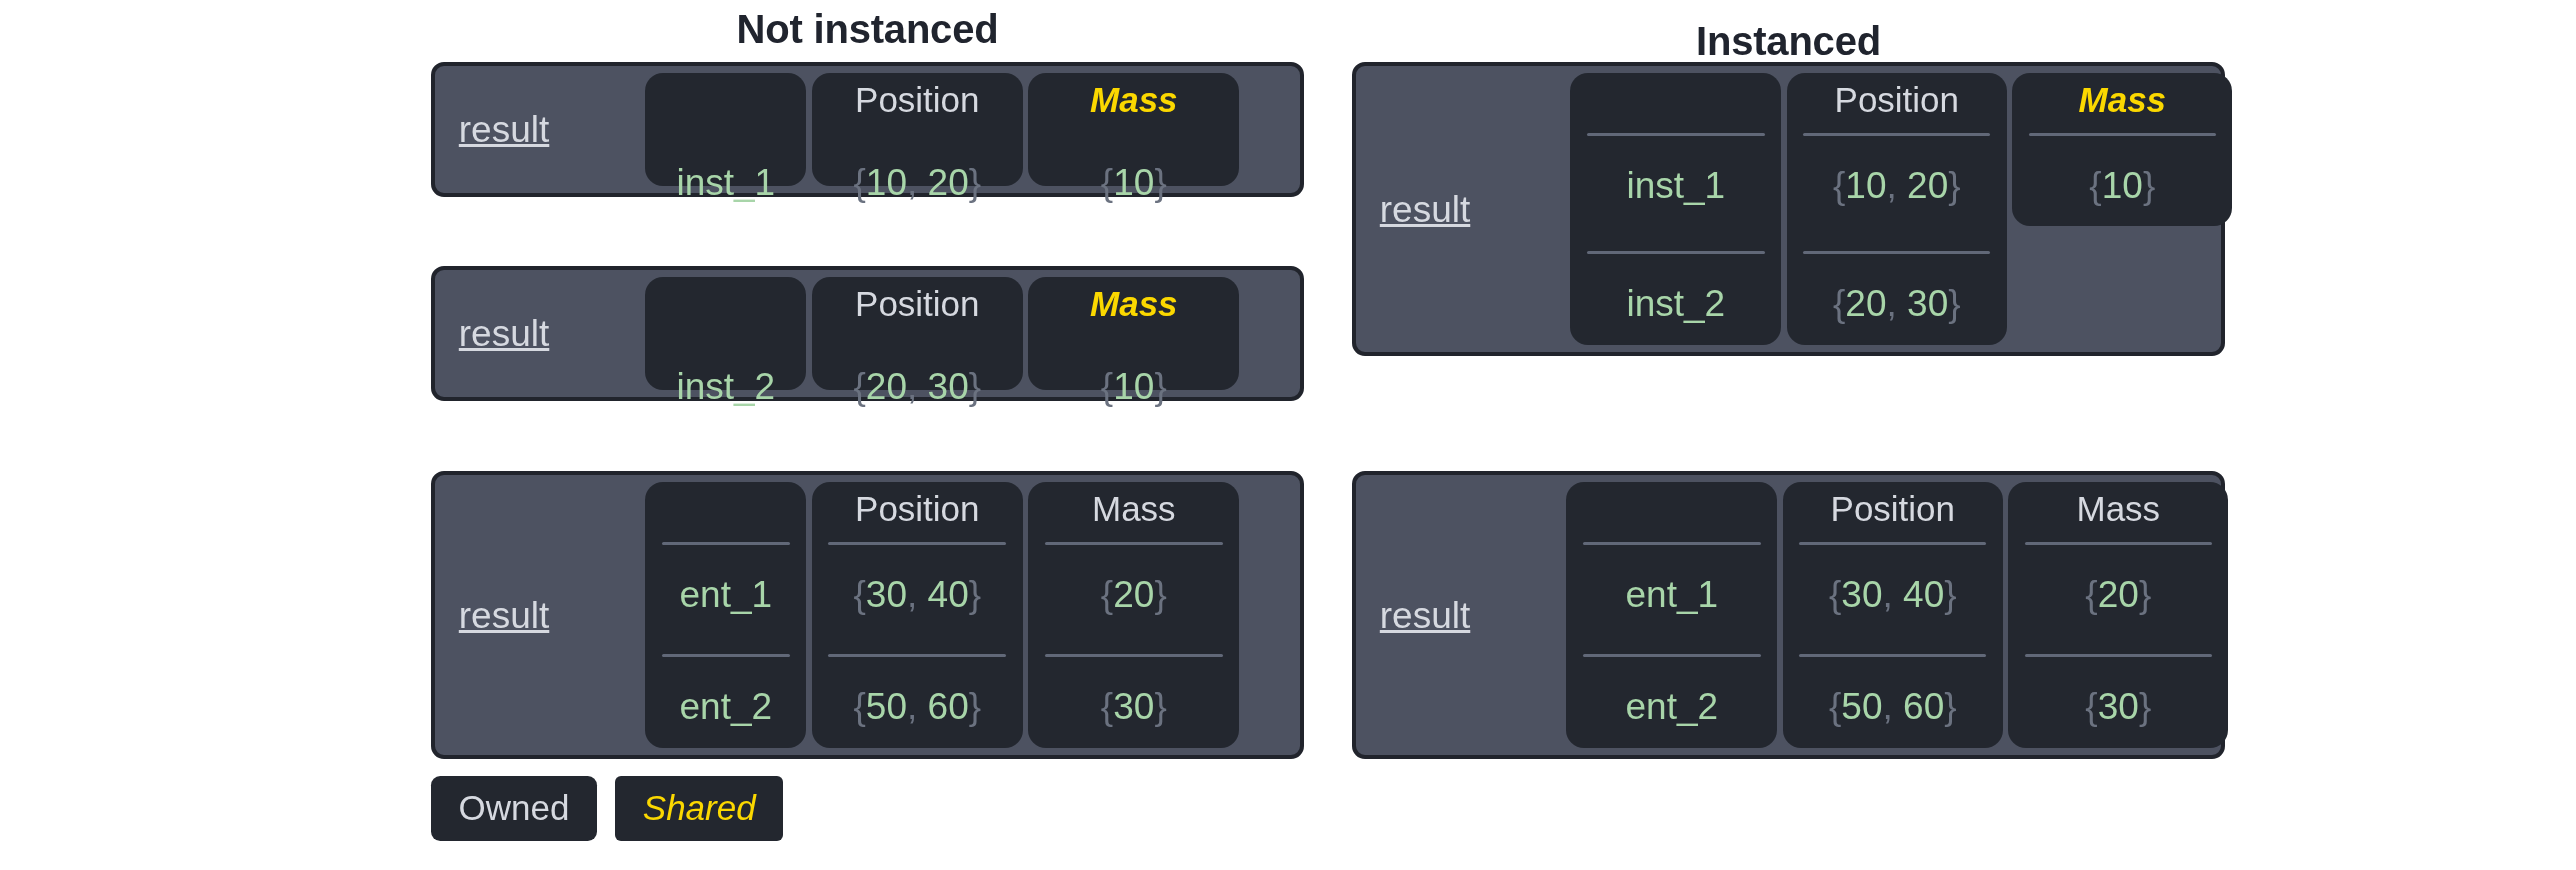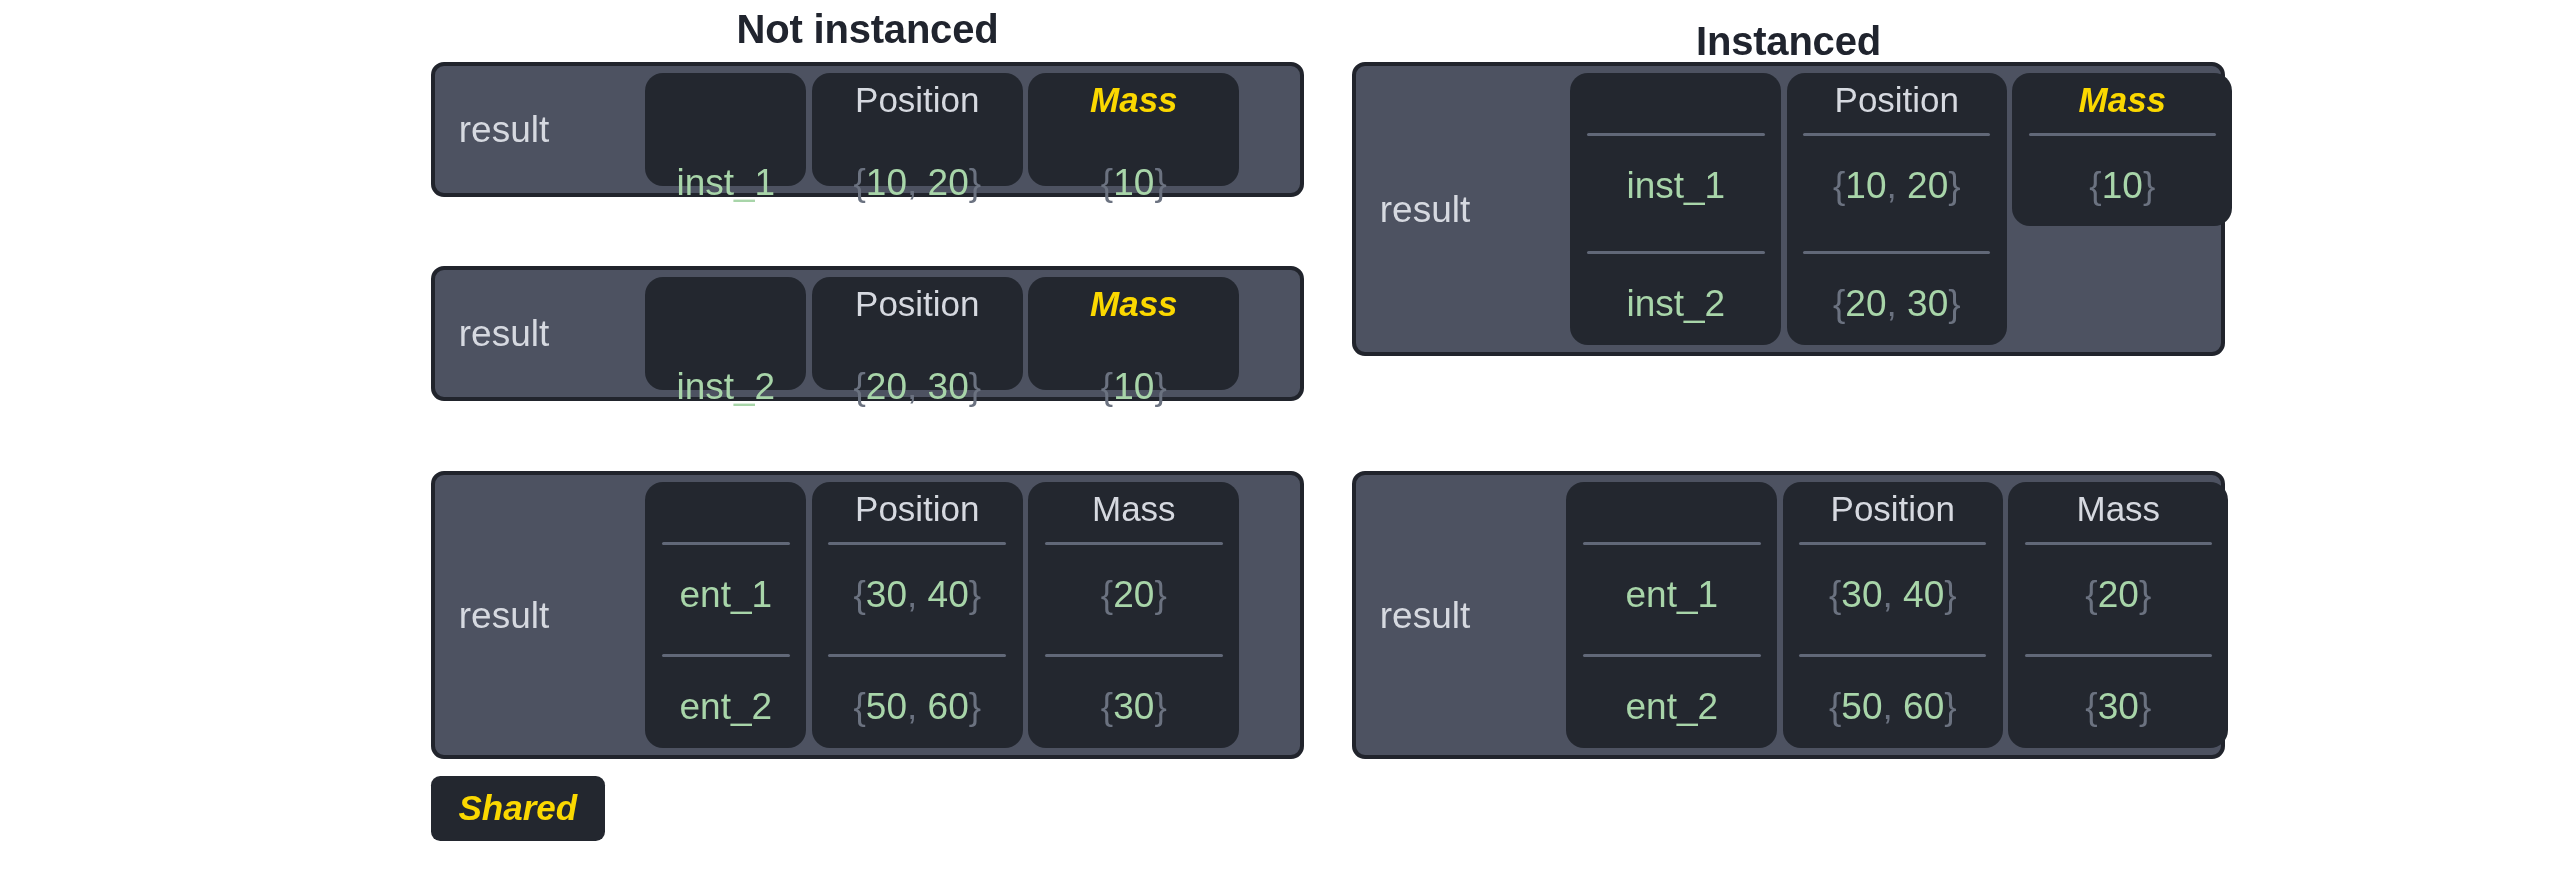--- a/index.html
+++ b/index.html
@@ -51,20 +51,21 @@
 
   .result-label {
     flex: 0 0 auto;
     color: #d6d9e0;
     font-size: 37px;
     line-height: 1;
     white-space: nowrap;
     padding-left: 16.5px;
     padding-right: 16.5px;
     align-self: center;
+    text-decoration: underline;
   }
 
   .cols {
     flex: 1 1 auto;
     display: flex;
     align-items: flex-start;
     gap: 5.5px;
     height: 100%;
   }
 
@@ -130,21 +131,22 @@
     font-size: 35px;
     line-height: 1.1;
     color: #d6d9e0;
     white-space: nowrap;
     text-align: center;
     box-sizing: border-box;
   }
   .chip.shared {
     color: #fbd800;
     font-style: italic;
-    font-weight: bold;
+    font-weight: normal;
+    border-radius: 6px;
   }
 </style>
 </head>
 <body>
 
 <div class="stage">
 
   <div class="heading left">Not instanced</div>
 
   <div class="heading right">Instanced</div>
@@ -270,17 +272,18 @@
             <div class="cell"><span class="brace">{</span>20<span class="brace">}</span></div>
             <div class="spacer"></div>
             <div class="rule"></div>
             <div class="cell"><span class="brace">{</span>30<span class="brace">}</span></div>
           </div>
         </div>
       </div>
     </div>
 
   <div class="legend">
+    <div class="chip owned">Owned</div>
     <div class="chip shared">Shared</div>
   </div>
 
 </div>
 
 
 </body></html>

